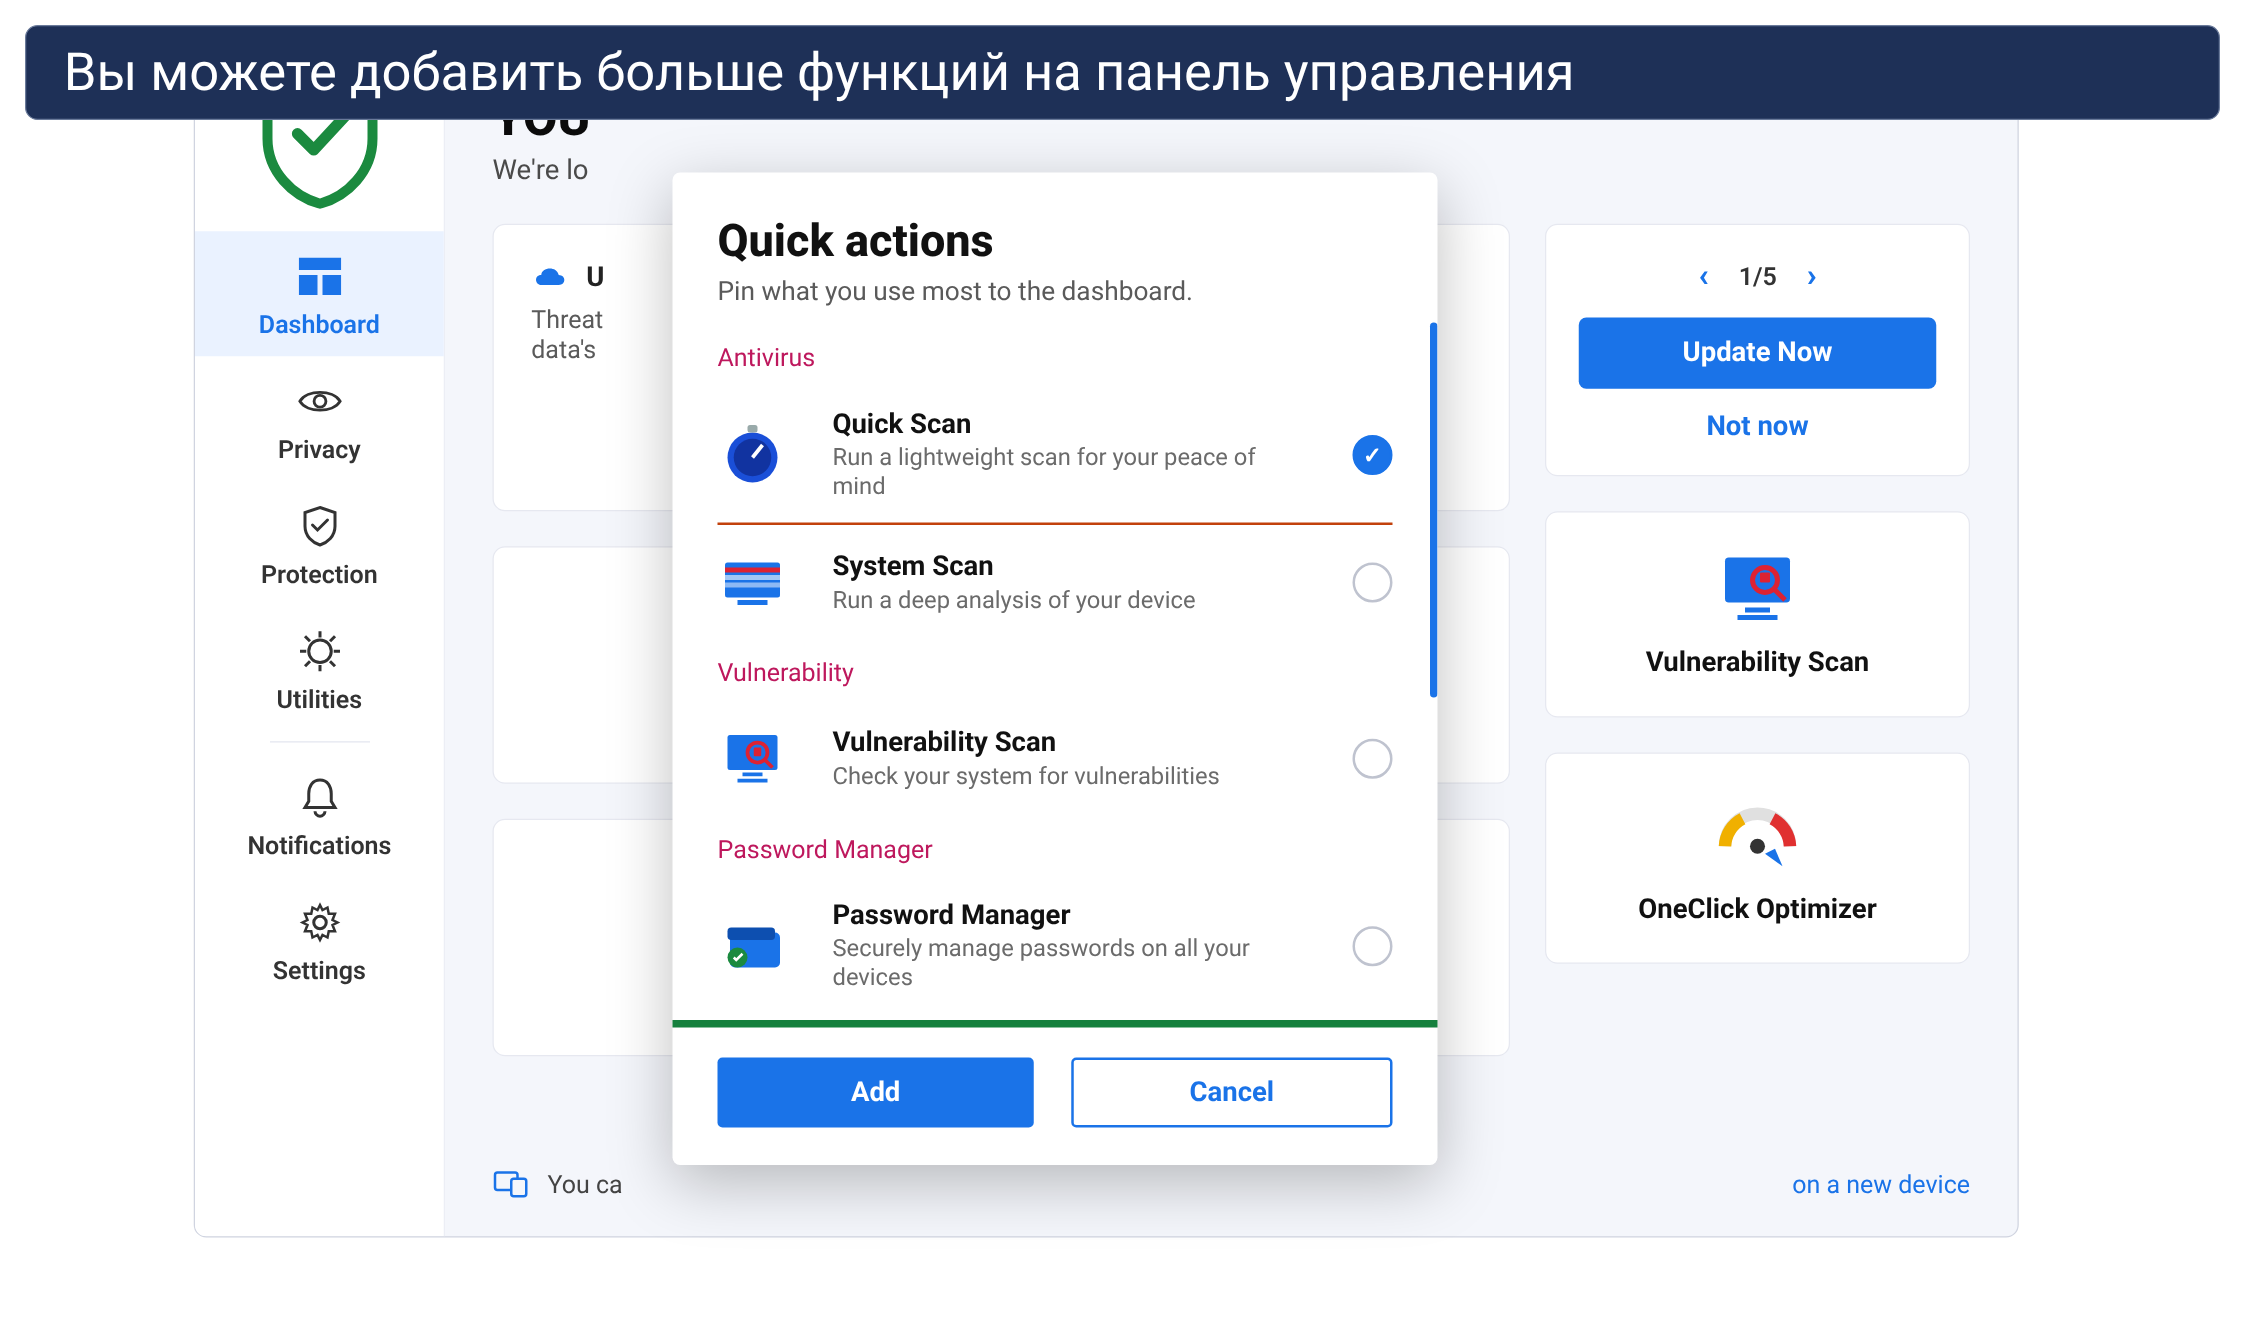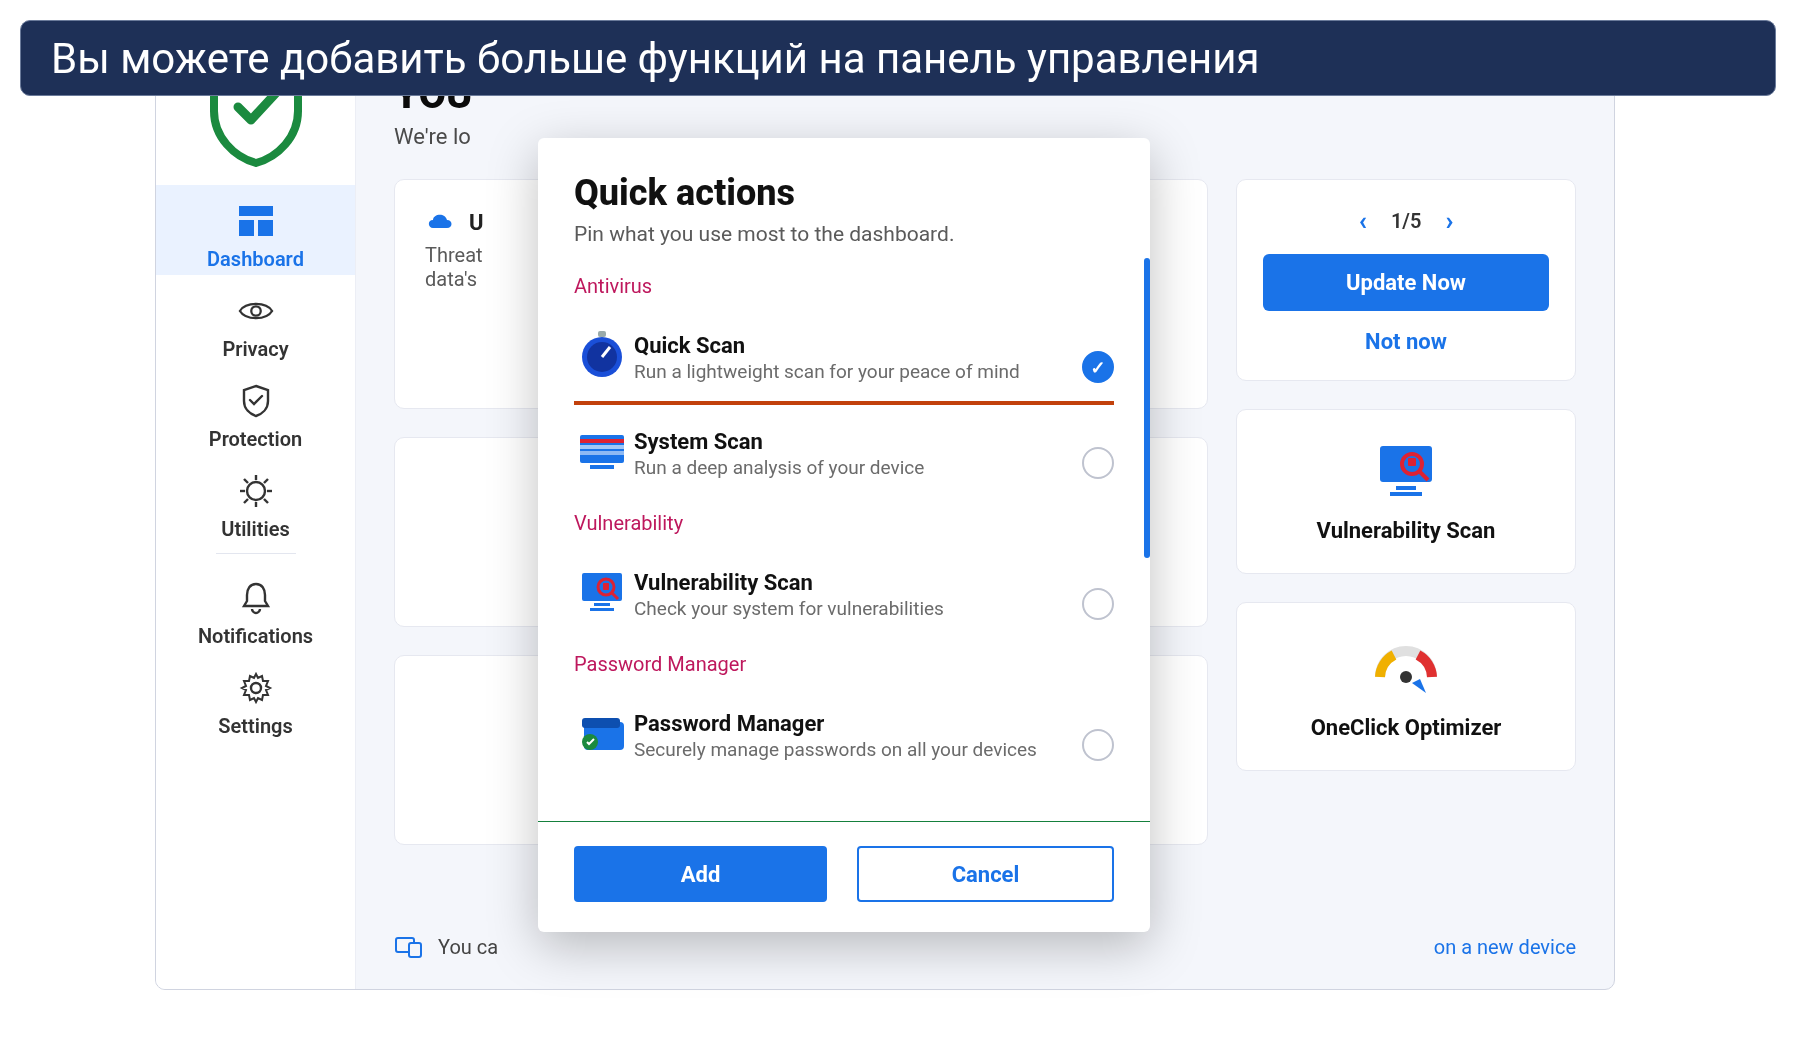--- a/index.html
+++ b/index.html
@@ -2,21 +2,21 @@
 <html><head>
 <meta charset="utf-8">
 <style>
   *{box-sizing:border-box;margin:0;padding:0;font-family:-apple-system,Segoe UI,Roboto,Arial,sans-serif}
   body{background:#fff;width:1796px;height:1057px;position:relative;overflow:hidden;transform-origin:top left}
   .banner{position:absolute;top:20px;left:20px;right:20px;height:76px;background:#1e3057;border:1px solid #6a7a9a;border-radius:10px;display:flex;align-items:center;padding:0 30px;color:#fff;font-size:42px;font-weight:400;z-index:30}
   .app{position:absolute;top:30px;left:155px;width:1460px;height:960px;background:#f4f6fb;border:1px solid #d0d4e0;border-radius:10px;overflow:hidden;display:flex}
   .sidebar{width:200px;background:#fff;padding-top:20px;display:flex;flex-direction:column;align-items:center;border-right:1px solid #eceef5}
   .shield{width:105px;height:118px;display:flex;align-items:center;justify-content:center;margin-bottom:16px}
   .nav{width:100%}
-  .nav-item{display:flex;flex-direction:column;align-items:center;gap:8px;padding:18px 0 4px;cursor:pointer;color:#333}
+  .nav-item{display:flex;flex-direction:column;align-items:center;gap:8px;padding:18px 0 14px;cursor:pointer;color:#333}
   .nav-item.active{background:#eaf2ff;color:#1a73e8}
   .nav-item span.lbl{font-size:20px;font-weight:600}
   .nav-item .ico{width:36px;height:36px;display:flex;align-items:center;justify-content:center}
   .divider{width:80px;height:1px;background:#e3e6ef;margin:8px auto}
   .main{flex:1;padding:40px 38px 20px;position:relative}
   .headline{font-size:40px;font-weight:800;color:#0b0b0b;margin-bottom:6px}
   .subhead{font-size:22px;color:#4a4a4a}
   .cards{margin-top:30px;display:flex;gap:28px}
   .col{display:flex;flex-direction:column;gap:28px;flex:1}
   .card{background:#fff;border:1px solid #e6e8f0;border-radius:10px;padding:30px}
@@ -32,29 +32,29 @@
   .tool-card .tlabel{font-size:22px;font-weight:700;color:#111}
   .footer{position:absolute;bottom:30px;left:38px;right:38px;display:flex;align-items:center;gap:14px;color:#444;font-size:20px}
   .footer a{color:#1a73e8;font-weight:400;text-decoration:none}
   
   .modal{position:absolute;top:138px;left:538px;width:612px;height:794px;background:#fff;box-shadow:0 14px 50px rgba(0,0,0,.25);border-radius:6px;z-index:20;display:flex;flex-direction:column}
   .modal-body{flex:1;overflow:hidden;padding:34px 36px 0;position:relative}
   .scroll-ind{position:absolute;right:0;top:120px;width:6px;height:300px;background:#1a73e8;border-radius:4px}
   .mtitle{font-size:36px;font-weight:800;color:#111;margin-bottom:8px}
   .msub{font-size:21px;color:#5a5a5a;margin-bottom:28px}
   .section-label{font-size:20px;color:#be185d;margin:14px 0 10px}
-  .opt{display:flex;align-items:flex-end;gap:4px;padding:18px 0;border-top:1px solid transparent}
-  .opt + .opt{border-top:4px solid #c2410c}
+  .opt{display:flex;align-items:center;gap:36px;padding:18px 0;border-top:1px solid transparent}
+  .opt + .opt{border-top:2px solid #c2410c}
   .opt-icon{width:56px;height:56px;flex-shrink:0;display:flex;align-items:center;justify-content:center}
   .opt-text{flex:1}
   .opt-title{font-size:22px;font-weight:700;color:#111}
   .opt-desc{font-size:19px;color:#6b6b6b;margin-top:2px}
   .radio{width:32px;height:32px;border:2px solid #bfc3cf;border-radius:50%;flex-shrink:0}
   .radio.checked{background:#1a73e8;border-color:#1a73e8;display:flex;align-items:center;justify-content:center;color:#fff;font-size:18px;font-weight:900}
-  .modal-footer{display:flex;gap:30px;padding:24px 36px 30px;border-top:1px solid #15803d}
+  .modal-footer{display:flex;gap:30px;padding:24px 36px 30px;border-top:6px solid #15803d}
   .modal-footer button{flex:1;height:56px;font-size:22px;font-weight:700;border-radius:4px;cursor:pointer}
   .m-add{background:#1a73e8;color:#fff;border:none}
   .m-cancel{background:#fff;color:#1a73e8;border:2px solid #1a73e8}
   svg{display:block}
 </style>
 </head>
 <body>
 
 <div class="banner">Вы можете добавить больше функций на панель управления</div>
 

